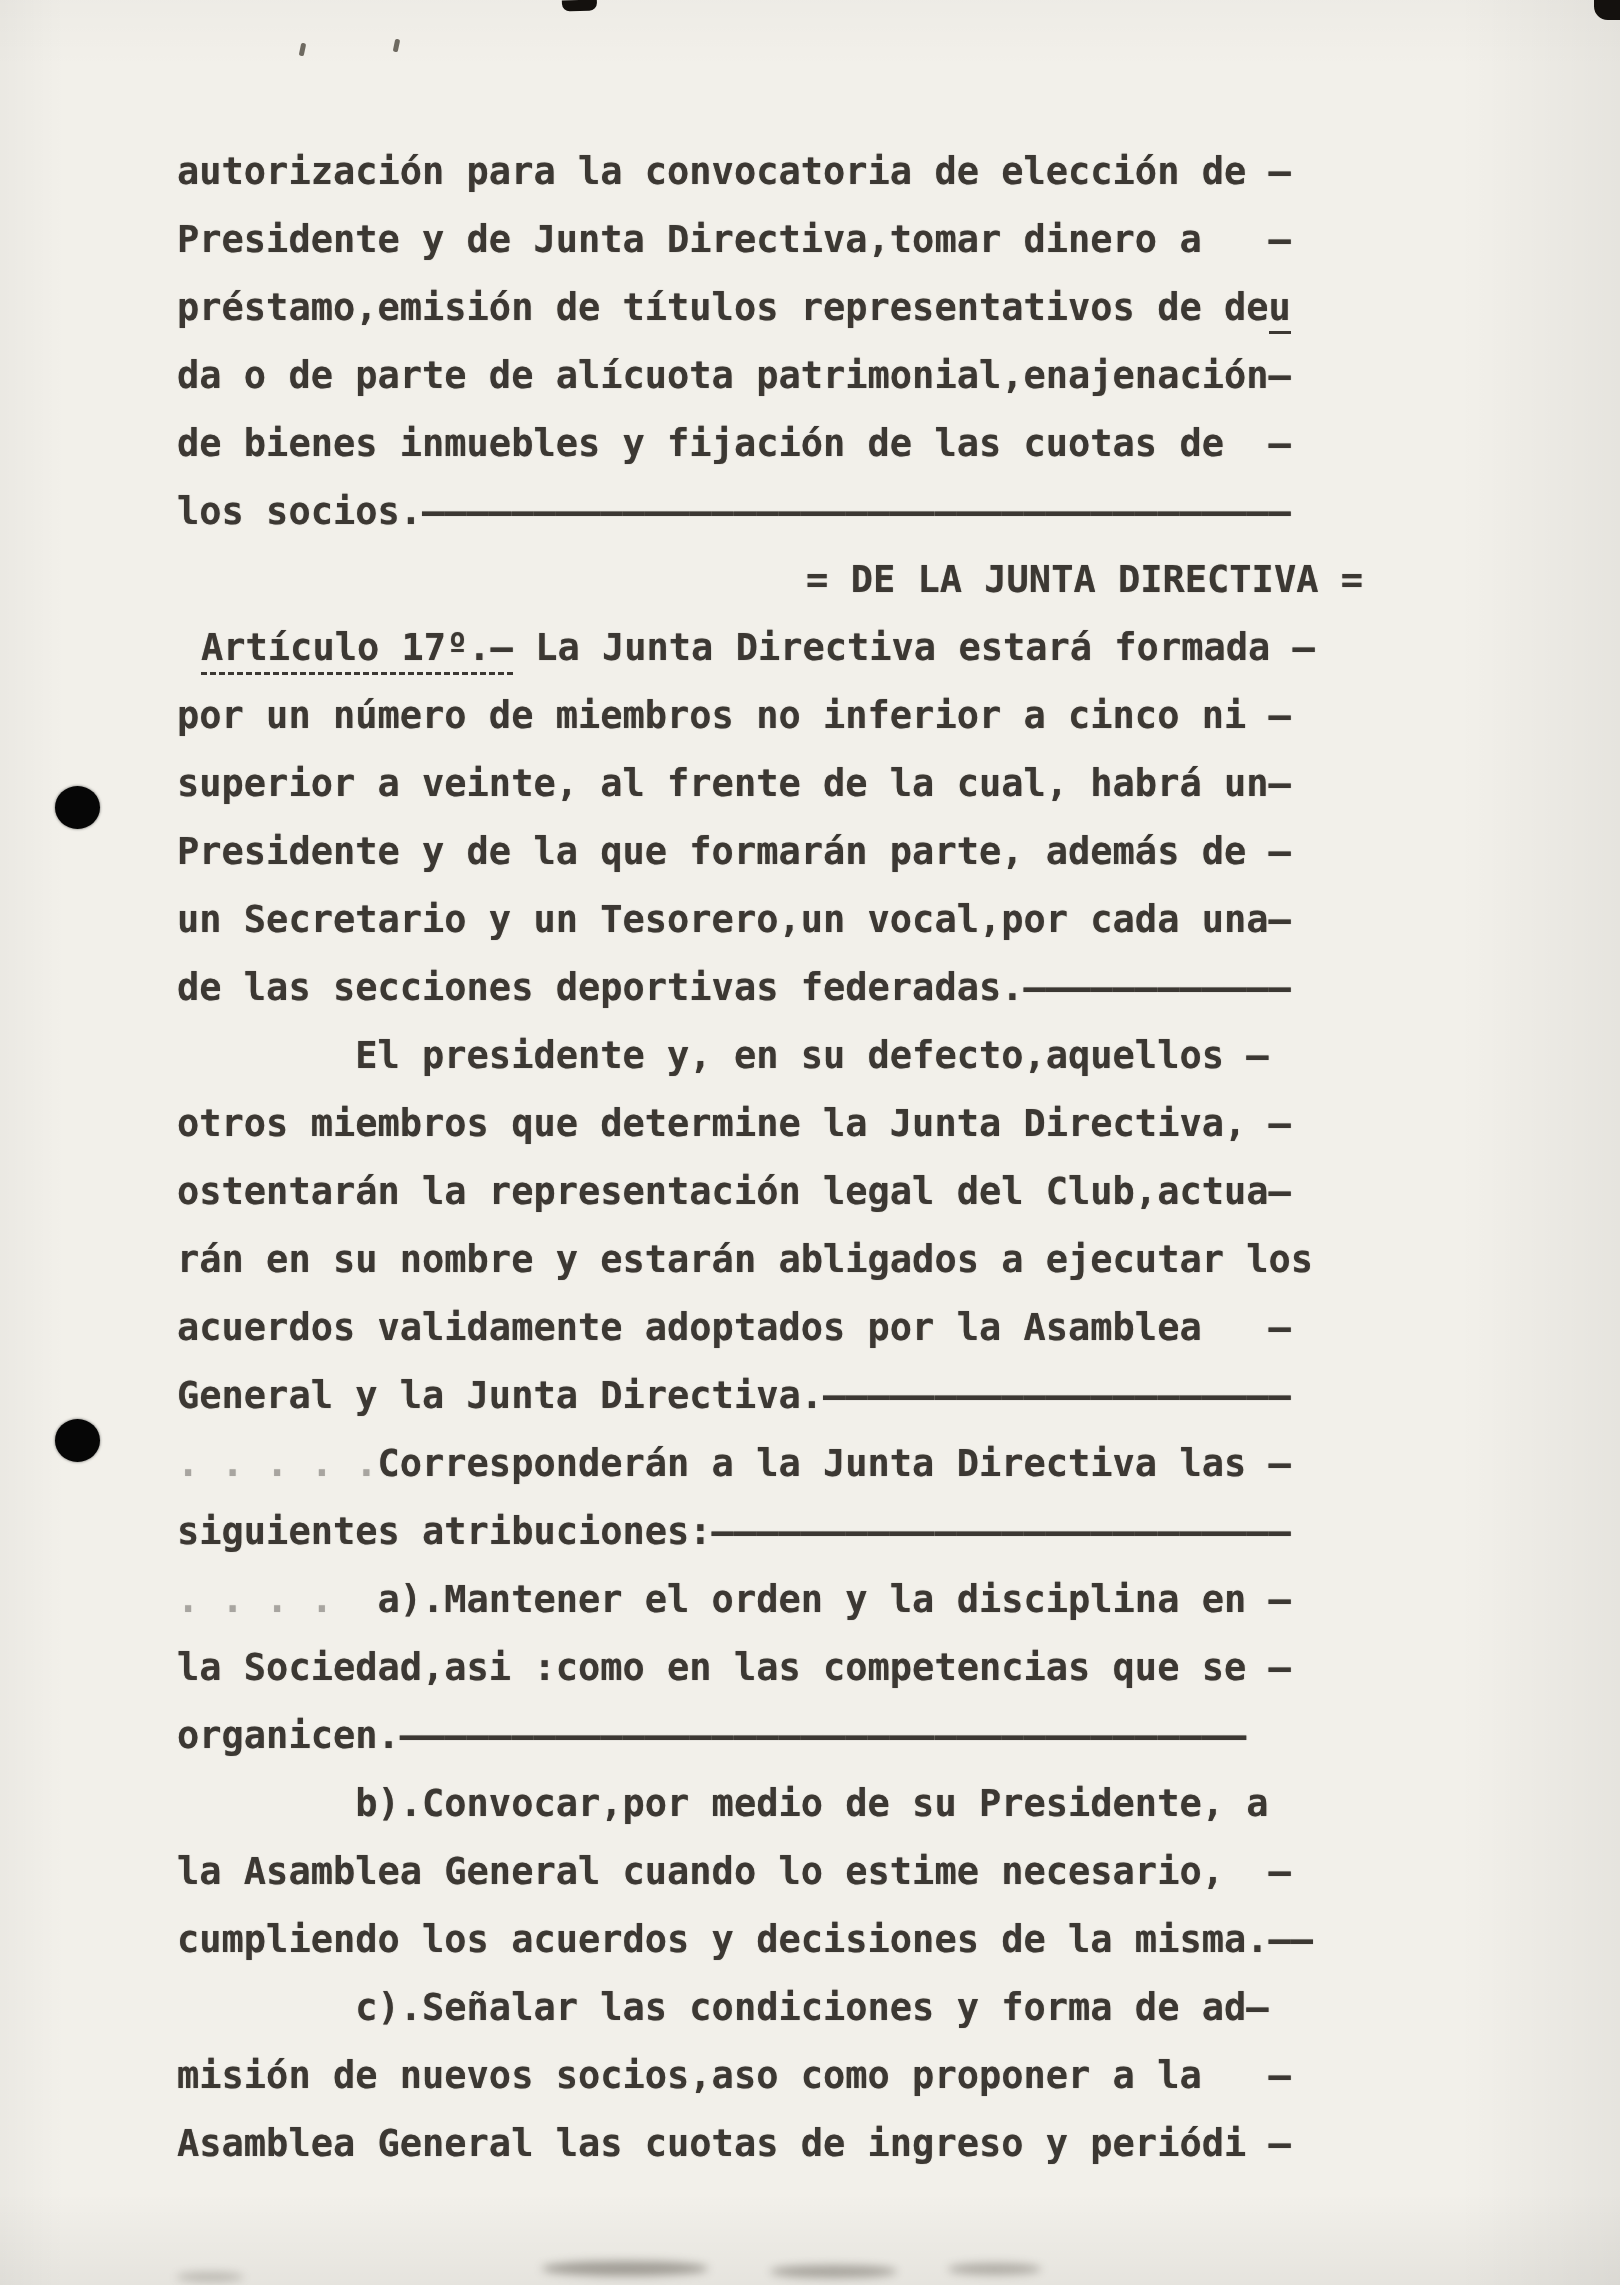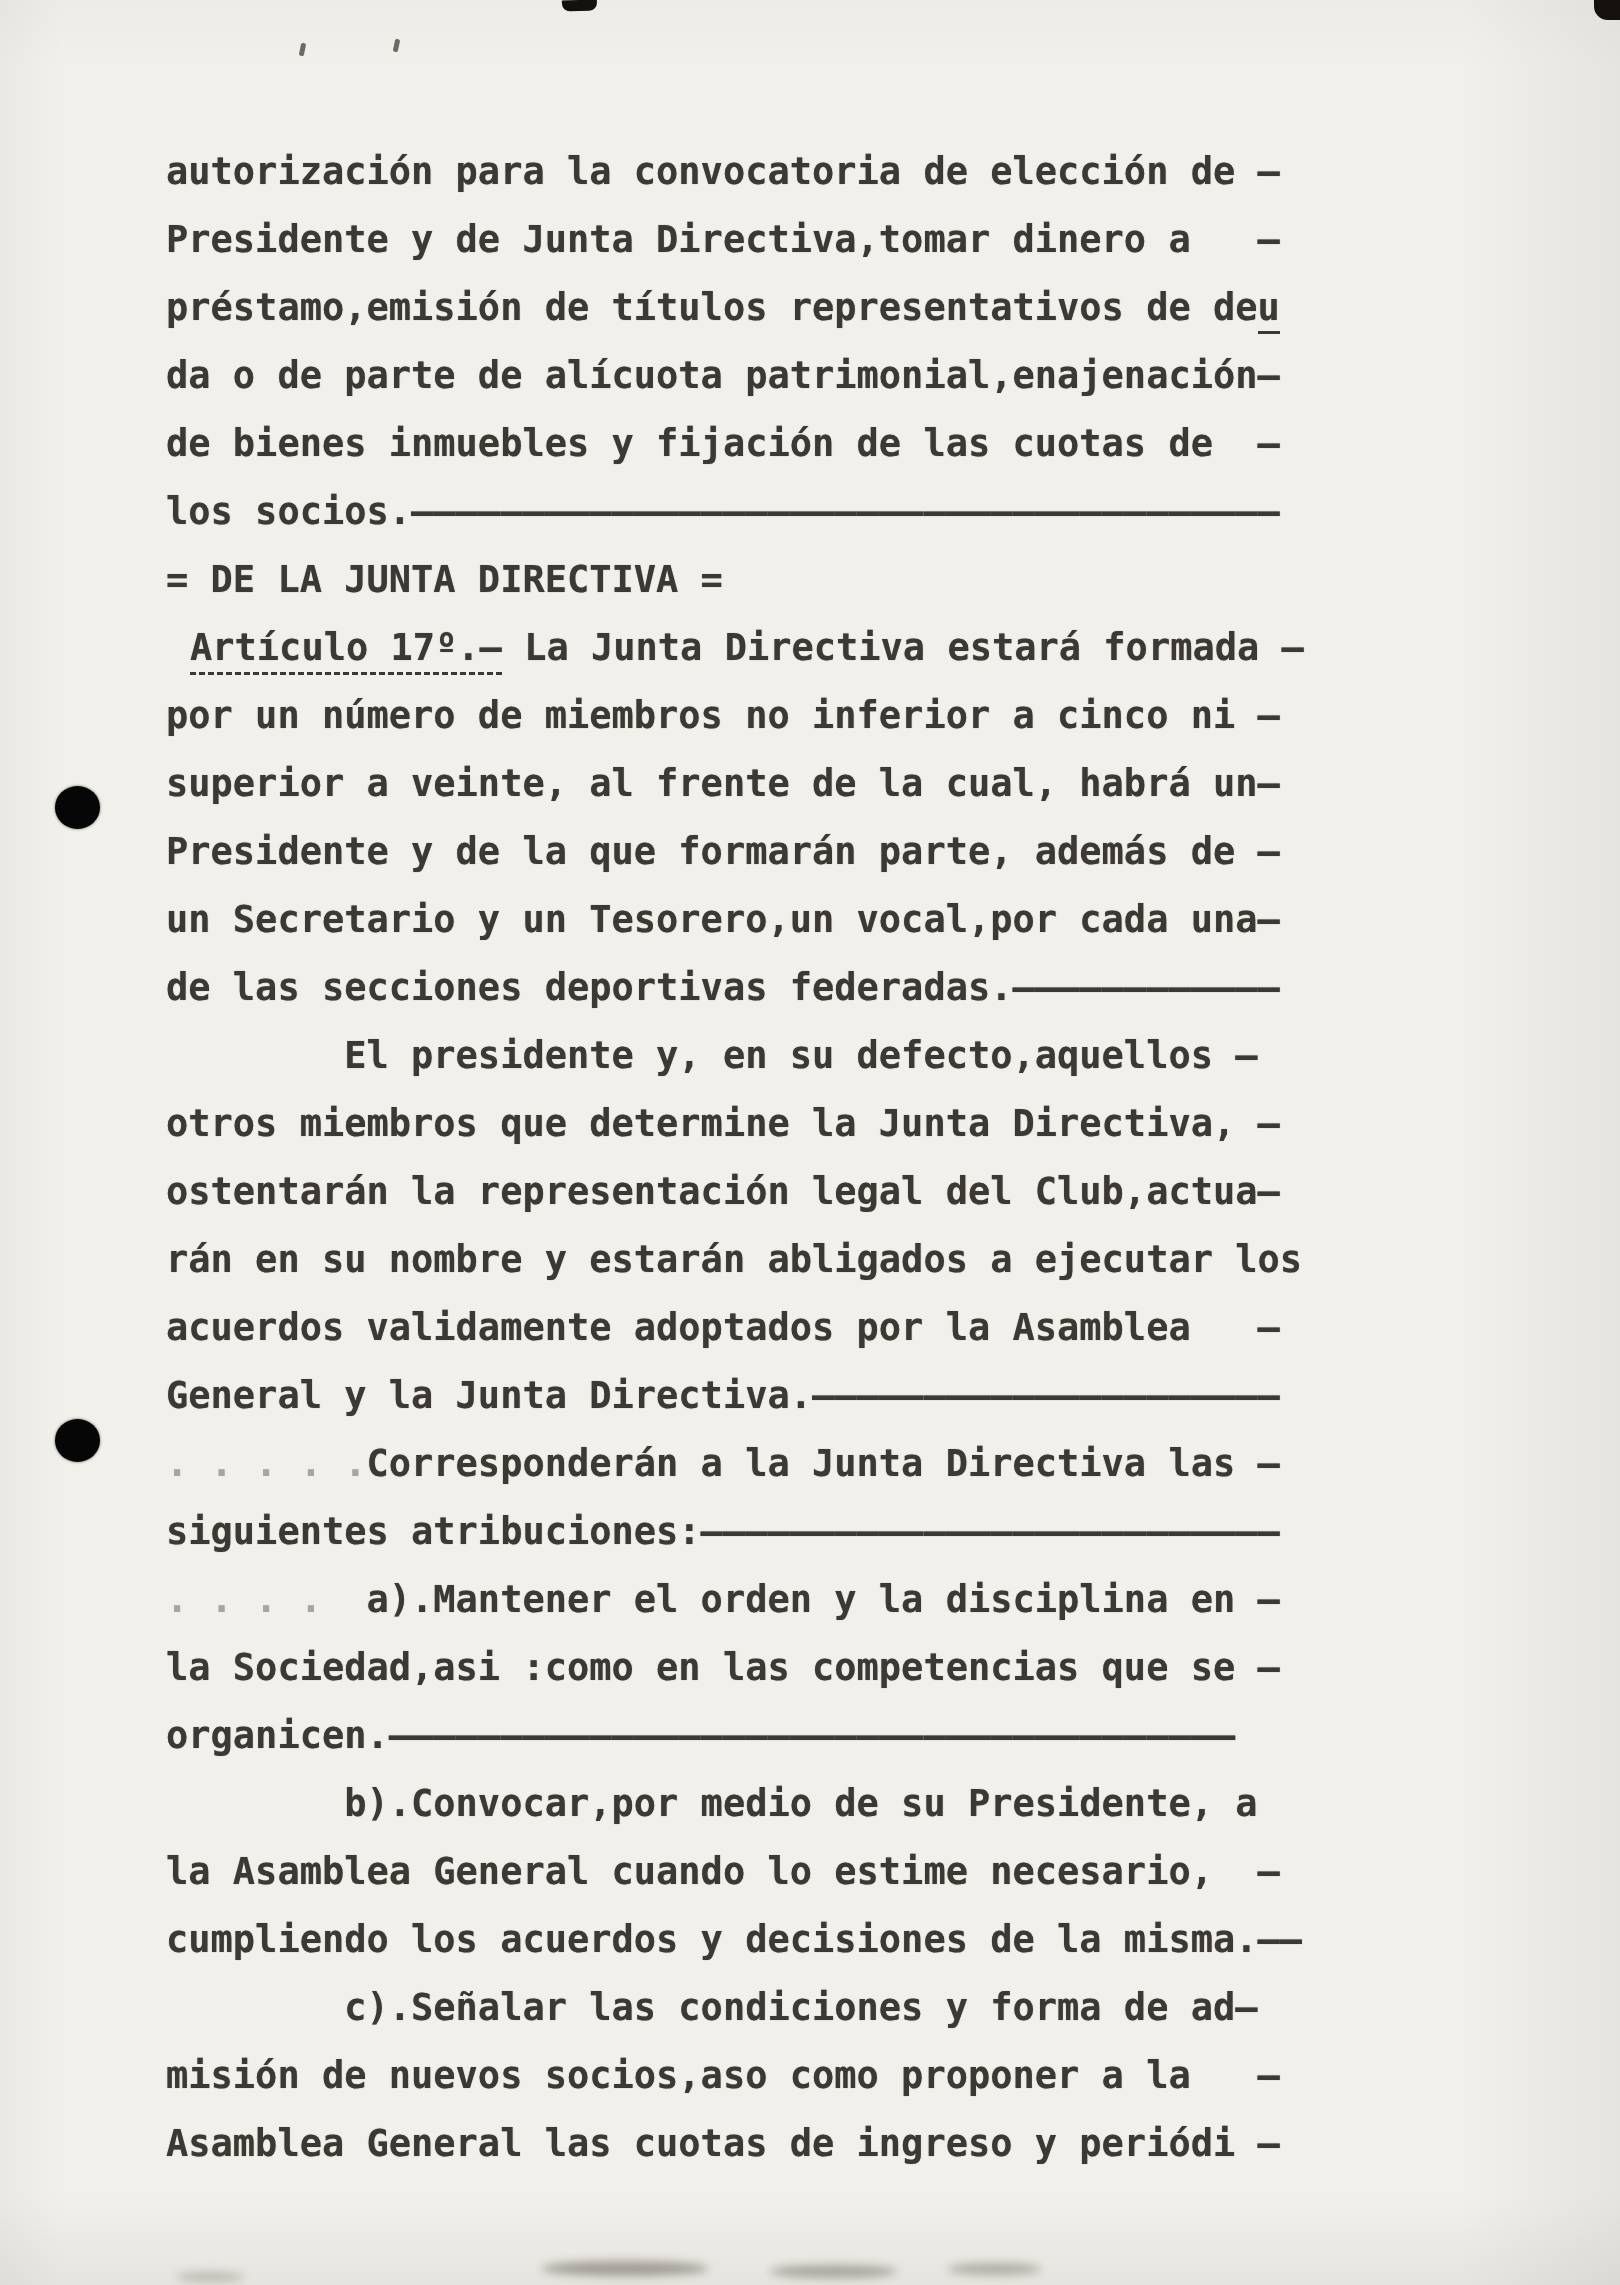--- a/index.html
+++ b/index.html
@@ -13,32 +13,32 @@
     height: 2285px;
     background:
       linear-gradient(90deg, rgba(0,0,0,0.03) 0%, rgba(0,0,0,0) 4%, rgba(0,0,0,0) 90%, rgba(0,0,0,0.05) 100%),
       linear-gradient(180deg, rgba(0,0,0,0.02) 0%, rgba(0,0,0,0) 3%, rgba(0,0,0,0) 96%, rgba(0,0,0,0.05) 100%),
       #f2f0ea;
     overflow: hidden;
     font-family: "DejaVu Sans Mono", "Liberation Mono", monospace;
   }
   .textblock {
     position: absolute;
-    left: 166px;
+    left: 177px;
     top: 138px;
     width: 1186px;
     font-size: 37px;
     font-weight: 700;
     line-height: 68px;
     color: #3c3833;
     white-space: pre;
     text-shadow: 0 0 1px rgba(60,55,48,0.55);
   }
   .line { height: 68px; }
-  .line.center { text-align: left; }
+  .line.center { text-align: right; }
   .underline {
     border-bottom: 3.9px dashed currentColor;
     padding-bottom: 2.9px;
     margin-left: 24px;
   }
   .underline-solid {
     border-bottom: 3.9px solid currentColor;
     padding-bottom: 2px;
   }
   .faint { opacity: 0.4; }

